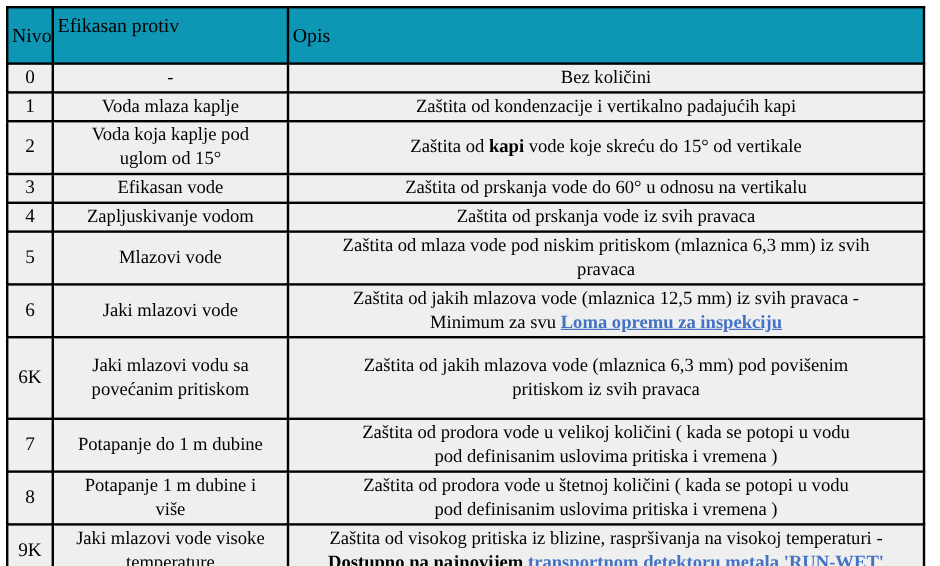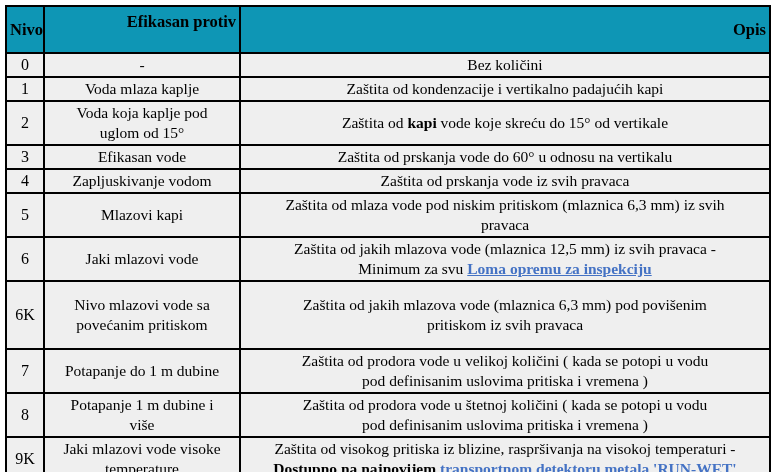--- a/index.html
+++ b/index.html
@@ -16,22 +16,22 @@
     font-family:"Liberation Serif","DejaVu Serif",serif;
     color:var(--text);overflow:hidden;
   }
   .wrap{padding:5px 5px 0 5px;}
   table{
     border-collapse:collapse;width:766px;table-layout:fixed;
   }
   th,td{border:2px solid var(--border);}
   thead th{
     background:var(--header-bg);
-    font-weight:bold;font-size:16.5px;
-    height:38px;padding:2px 3px;text-align:right;
+    font-weight:normal;font-size:16.5px;
+    height:38px;padding:2px 3px;text-align:left;
   }
   th.h-nivo{vertical-align:middle;}
   th.h-against{vertical-align:top;padding-top:5px;}
   th.h-opis{vertical-align:middle;}
   td{
     background:var(--cell-bg);
     font-size:15.5px;line-height:20px;
     text-align:center;vertical-align:middle;
     padding:1px 4px;
   }
@@ -80,31 +80,31 @@
           <td class="against">Efikasan vode</td>
           <td class="desc"><span>Zaštita od prskanja vode do 60° u odnosu na vertikalu</span></td>
         </tr>
         <tr>
           <td class="nivo">4</td>
           <td class="against">Zapljuskivanje vodom</td>
           <td class="desc"><span>Zaštita od prskanja vode iz svih pravaca</span></td>
         </tr>
         <tr>
           <td class="nivo">5</td>
-          <td class="against">Mlazovi kapi</td>
+          <td class="against">Mlazovi vode</td>
           <td class="desc"><span>Zaštita od mlaza vode pod niskim pritiskom (mlaznica 6,3 mm) iz svih</span><br><span>pravaca</span></td>
         </tr>
         <tr>
           <td class="nivo">6</td>
           <td class="against">Jaki mlazovi vode</td>
           <td class="desc"><span>Zaštita od jakih mlazova vode (mlaznica 12,5 mm) iz svih pravaca -</span><br><span>Minimum za svu </span><a class="desc-link" href="#">Loma opremu za inspekciju</a></td>
         </tr>
         <tr class="tall">
           <td class="nivo">6K</td>
-          <td class="against">Nivo mlazovi vode sa
+          <td class="against">Jaki mlazovi vodu sa
 povećanim pritiskom</td>
           <td class="desc"><span>Zaštita od jakih mlazova vode (mlaznica 6,3 mm) pod povišenim</span><br><span>pritiskom iz svih pravaca</span></td>
         </tr>
         <tr>
           <td class="nivo">7</td>
           <td class="against">Potapanje do 1 m dubine</td>
           <td class="desc"><span>Zaštita od prodora vode u velikoj količini ( kada se potopi u vodu</span><br><span>pod definisanim uslovima pritiska i vremena )</span></td>
         </tr>
         <tr>
           <td class="nivo">8</td>

